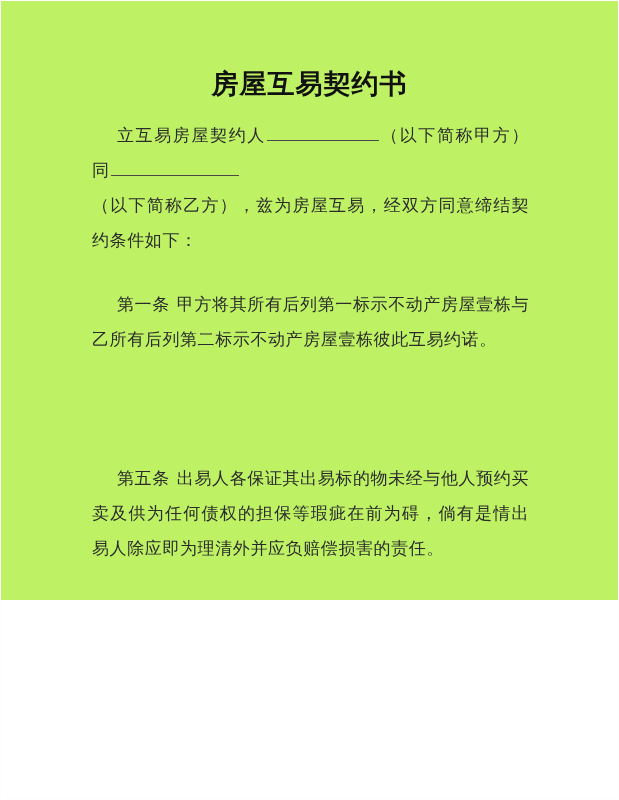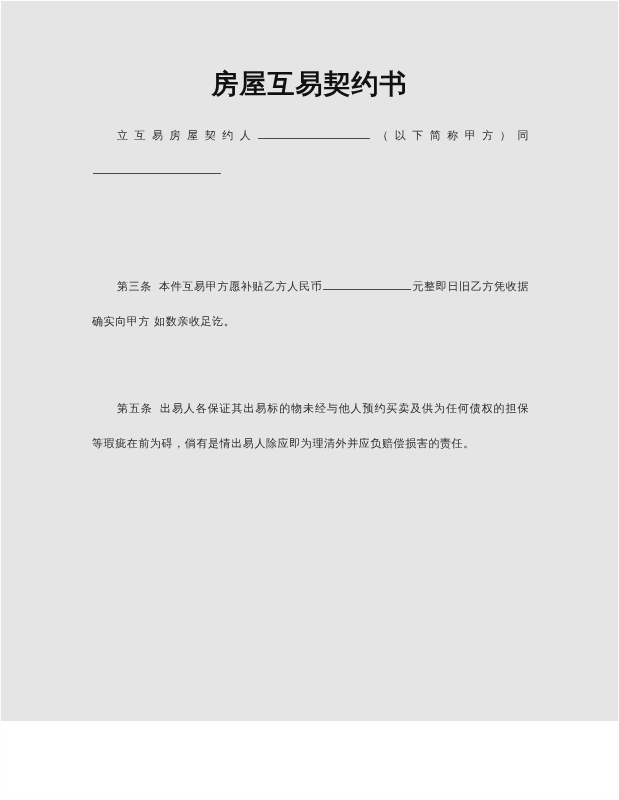--- a/index.html
+++ b/index.html
@@ -14,22 +14,22 @@
     font-family: "DejaVu Sans", "Liberation Sans", sans-serif;
     color: #1a1a1a;
     position: relative;
   }
 
   .page {
     position: absolute;
     left: 0;
     top: 0;
     width: 619px;
-    height: 721px;
-    background: #e5e5e5;
+    height: 600px;
+    background: #bef264;
     box-sizing: border-box;
   }
 
   
   .page-edge {
     position: absolute;
     left: 0; top: 0;
     width: 619px; height: 800px;
     box-sizing: border-box;
     border: 1px solid #fdfdfd;
@@ -51,21 +51,21 @@
   }
 
   .body-block {
     position: absolute;
     left: 92px;
     top: 118px;
     width: 437px;
   }
 
   .para {
-    font-size: 11px;
+    font-size: 17px;
     line-height: 35px;
     color: #2b2b2b;
     text-align: justify;
     text-justify: inter-ideograph;
     letter-spacing: 0.6px;
     margin: 0;
     white-space: normal;
   }
 
   .para.indent {
@@ -98,30 +98,31 @@
 
 <div class="page">
   <div class="page-edge"></div>
 
   <div class="doc-title">房屋互易契约书</div>
 
   <div class="body-block">
 
     <p class="para indent"><span>立互易房屋契约人</span><span class="blank blank-a"></span><span>（以下简称甲方）同</span><span class="blank blank-b"></span></p>
 
+    <p class="para">（以下简称乙方），兹为房屋互易，经双方同意缔结契约条件如下：</p>
 
     <div class="gap-lg"></div>
 
+    <p class="para indent"><span class="art-label">第一条</span><span class="art-sep"></span><span>甲方将其所有后列第一标示不动产房屋壹栋与乙所有后列第二标示不动产房屋壹栋彼此互易约诺。</span></p>
 
     <div class="gap-md"></div>
 
 
     <div class="gap-md"></div>
 
-    <p class="para indent"><span class="art-label">第三条</span><span class="art-sep"></span><span>本件互易甲方愿补贴乙方人民币</span><span class="blank blank-c"></span><span>元整即日旧乙方凭收据确实向甲方 如数亲收足讫。</span></p>
 
     <div class="gap-md"></div>
 
 
     <div class="gap-md"></div>
 
     <p class="para indent"><span class="art-label">第五条</span><span class="art-sep"></span><span>出易人各保证其出易标的物未经与他人预约买卖及供为任何债权的担保等瑕疵在前为碍，倘有是情出易人除应即为理清外并应负赔偿损害的责任。</span></p>
 
   </div>
 </div>

